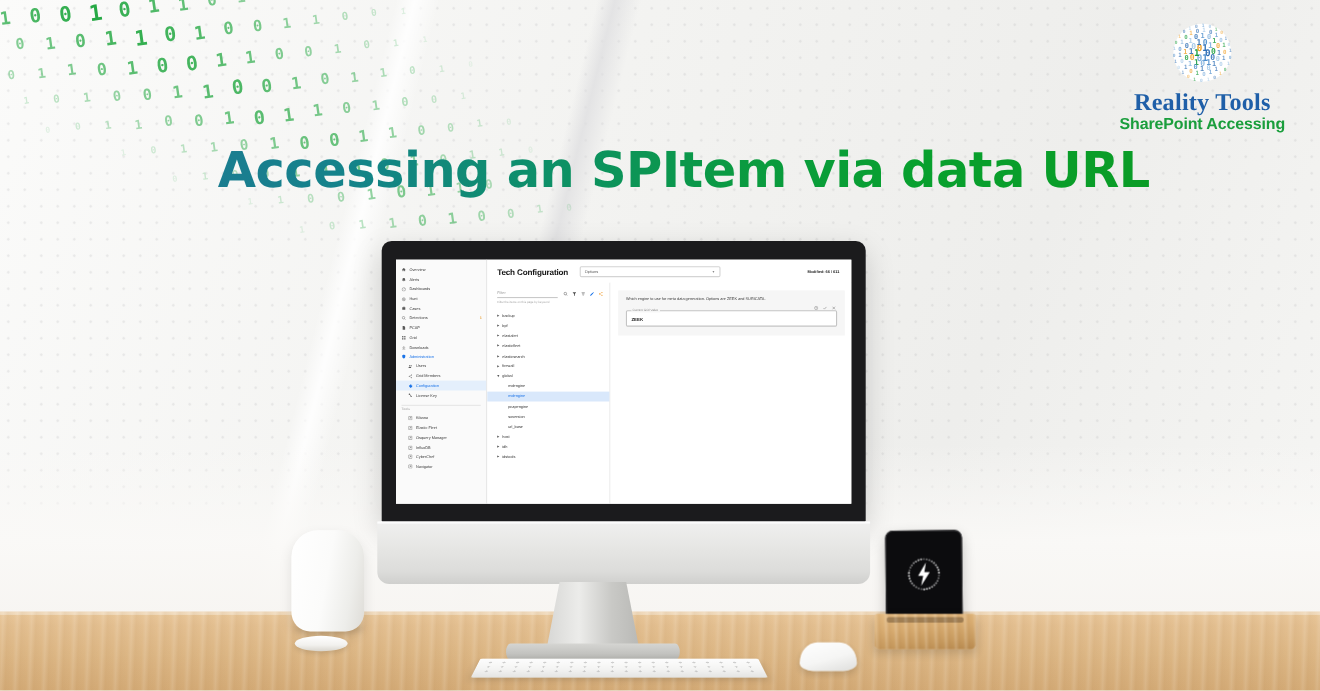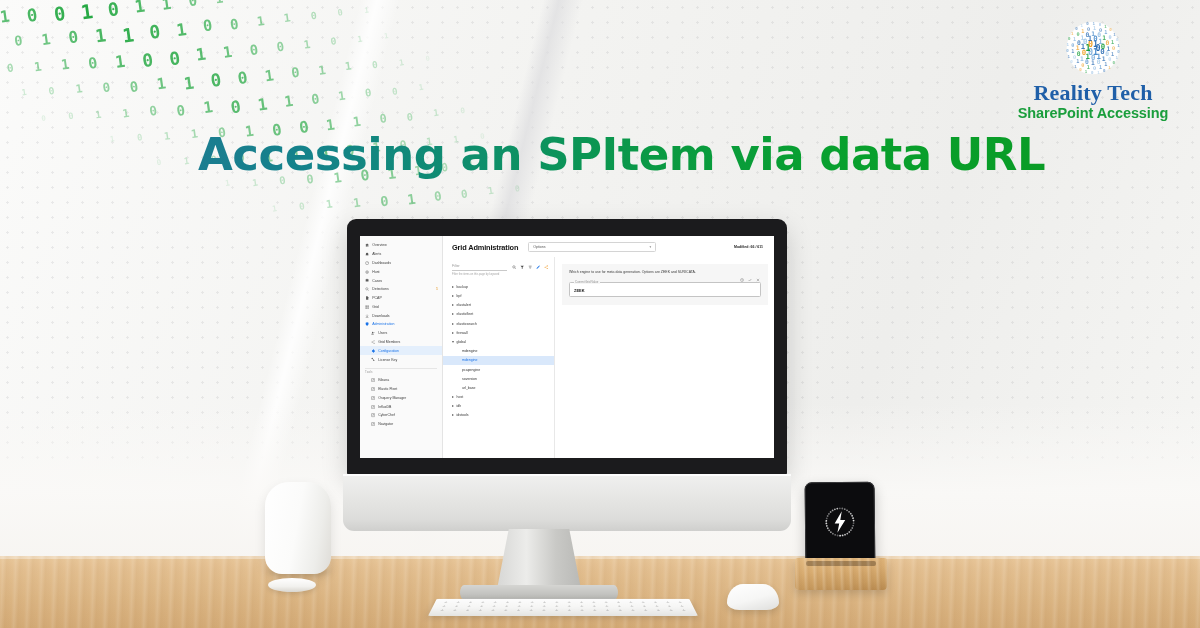--- a/index.html
+++ b/index.html
@@ -612,21 +612,21 @@
           <text x="88.4" y="25.8" text-anchor="middle" dominant-baseline="central" font-family="DejaVu Sans Mono, monospace" font-weight="700" font-size="7.4" fill="#2f6fb5" opacity="0.60">1</text>
           <text x="93.3" y="35.5" text-anchor="middle" dominant-baseline="central" font-family="DejaVu Sans Mono, monospace" font-weight="700" font-size="7.4" fill="#9cc4e6" opacity="0.60">0</text>
           <text x="95.6" y="45.9" text-anchor="middle" dominant-baseline="central" font-family="DejaVu Sans Mono, monospace" font-weight="700" font-size="7.4" fill="#2f6fb5" opacity="0.60">1</text>
           <text x="95.3" y="56.6" text-anchor="middle" dominant-baseline="central" font-family="DejaVu Sans Mono, monospace" font-weight="700" font-size="7.4" fill="#4a8ccb" opacity="0.60">0</text>
           <text x="92.3" y="67.0" text-anchor="middle" dominant-baseline="central" font-family="DejaVu Sans Mono, monospace" font-weight="700" font-size="7.4" fill="#7fb0dd" opacity="0.60">1</text>
           <text x="86.9" y="76.3" text-anchor="middle" dominant-baseline="central" font-family="DejaVu Sans Mono, monospace" font-weight="700" font-size="7.4" fill="#1a9e3c" opacity="0.60">0</text>
           <text x="79.4" y="84.1" text-anchor="middle" dominant-baseline="central" font-family="DejaVu Sans Mono, monospace" font-weight="700" font-size="7.4" fill="#f0a128" opacity="0.60">1</text>
           <text x="70.1" y="89.9" text-anchor="middle" dominant-baseline="central" font-family="DejaVu Sans Mono, monospace" font-weight="700" font-size="7.4" fill="#2f6fb5" opacity="0.60">0</text>
           <text x="59.7" y="93.4" text-anchor="middle" dominant-baseline="central" font-family="DejaVu Sans Mono, monospace" font-weight="700" font-size="7.4" fill="#9cc4e6" opacity="0.60">1</text>
         </svg></div>
-    <div class="logo-name">Reality Tech</div>
+    <div class="logo-name">Reality Tools</div>
     <div class="logo-tag">SharePoint Accessing</div>
   </div>
 
   <div class="headline">Accessing an SPItem via data URL</div>
 
   <div class="desk">
     <div class="desk-edge"></div>
     <div class="desk-grain"></div>
   </div>
 
@@ -833,21 +833,21 @@
                     </svg>
                   </span>
                   <span>Navigator</span>
                 </div>
               </div>
           </div>
 
           <div class="ui-main">
 
             <div class="ui-top">
-              <div class="ui-title">Grid Administration</div>
+              <div class="ui-title">Tech Configuration</div>
               <div class="ui-select">
                 <span>Options</span>
                 <span class="caret">▾</span>
               </div>
               <div class="ui-modified">Modified: 66 / 611</div>
             </div>
 
             <div class="ui-body">
 
               <div class="ui-tree">

